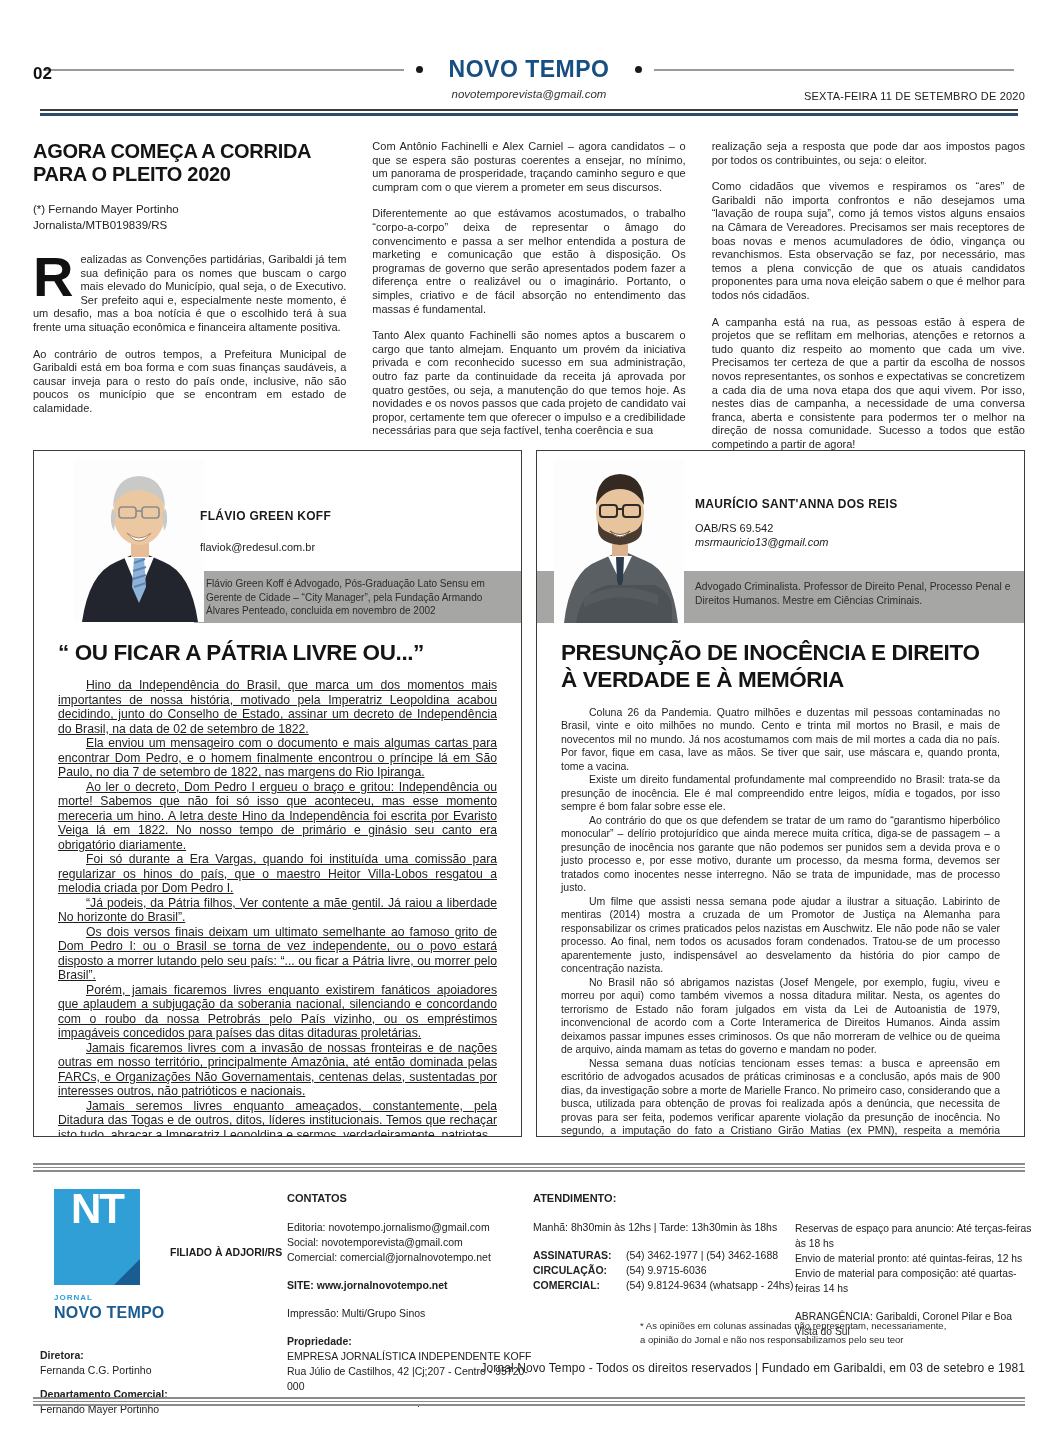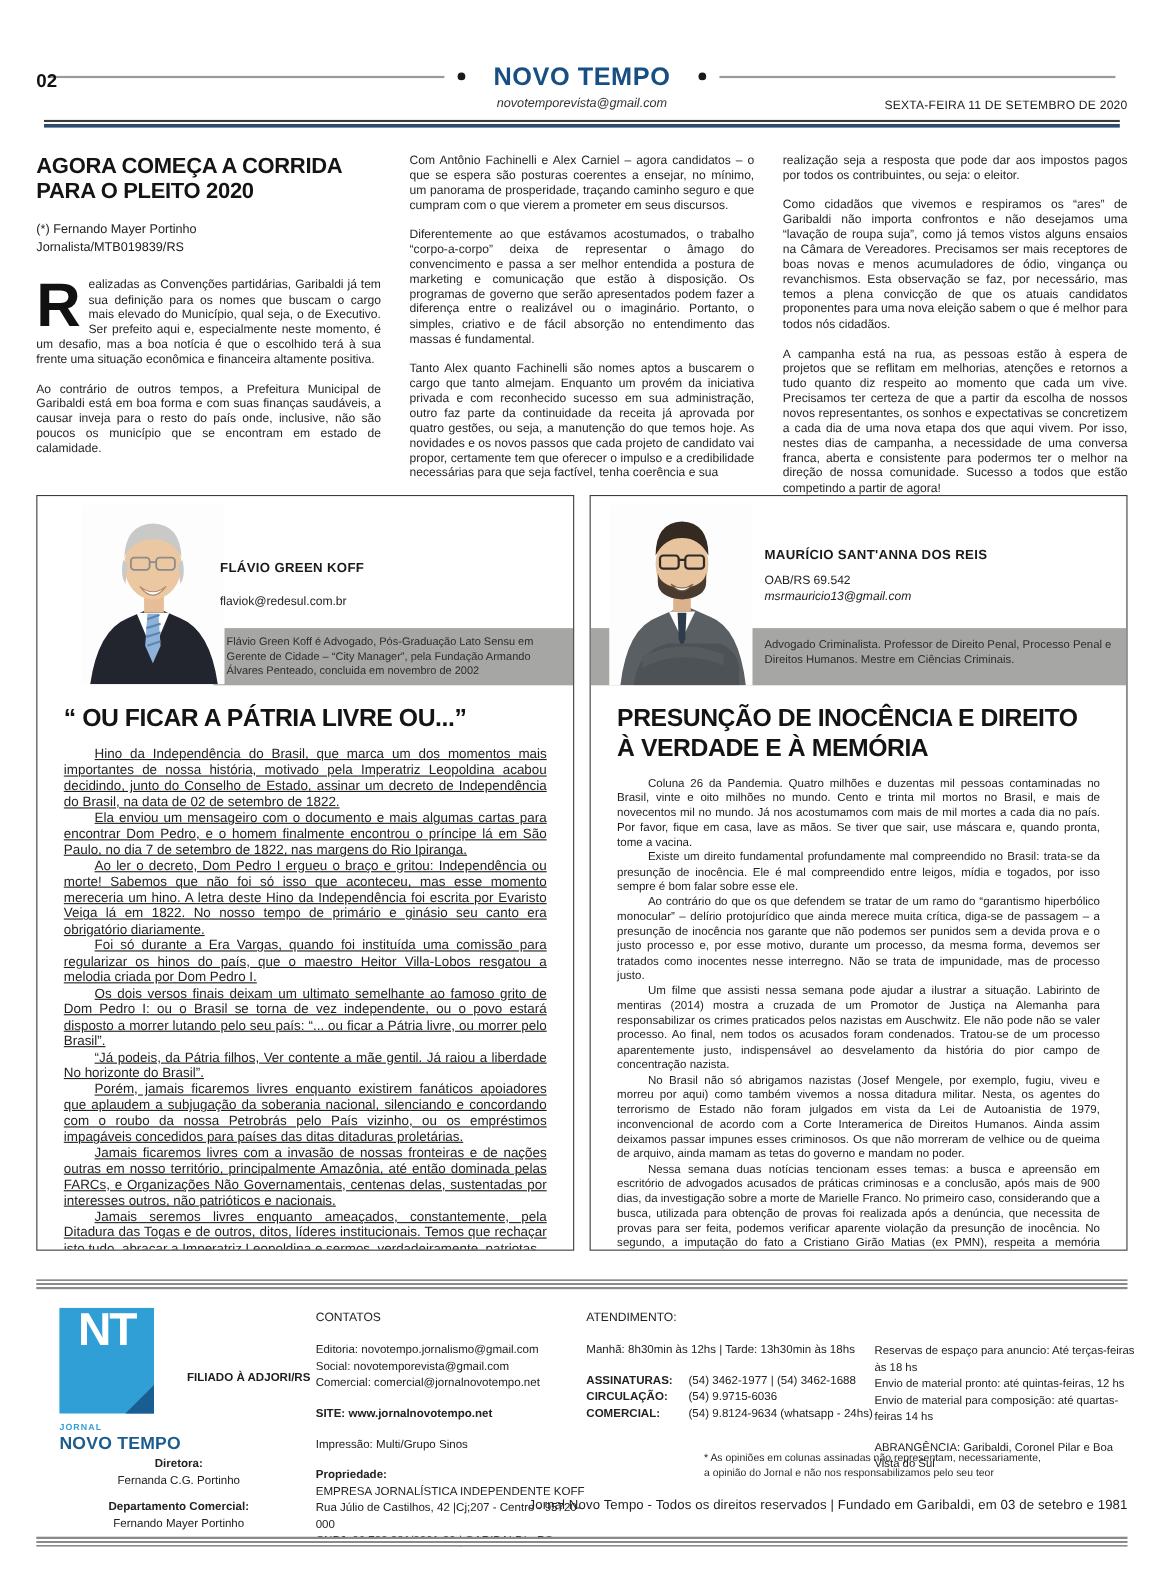--- a/index.html
+++ b/index.html
@@ -61,24 +61,24 @@
   .fcol-c{left:533px;top:28px;width:262px;}
   .fcol-d{left:795px;top:58px;width:237px;font-size:10.3px;line-height:15px;}
   .nt-logo{position:relative;width:86px;height:96px;background:#2f9fd6;margin-left:14px;}
   .nt-logo .nt{position:absolute;left:0;right:0;top:12px;text-align:center;
     color:#fff;font-size:42px;font-weight:bold;letter-spacing:-2px;}
   .nt-logo .tri{position:absolute;right:0;bottom:0;width:0;height:0;
     border-left:26px solid transparent;border-bottom:26px solid #1a5d92;}
   .logo-jornal{margin:5px 0 0 14px;font-size:8px;letter-spacing:1px;color:#2f9fd6;font-weight:bold;}
   .logo-name{margin:0 0 0 14px;font-size:16px;font-weight:bold;color:#1d5c8f;letter-spacing:.2px;}
   .affil{position:absolute;left:130px;top:56px;font-size:10.5px;font-weight:bold;color:#1c1c1c;white-space:nowrap;}
-  .staff{margin-top:4px;text-align:center;}
+  .staff{margin-top:28px;}
   .staff .entry{margin-bottom:9px;}
   .staff b{font-weight:bold;}
-  .fhead{font-weight:normal;font-size:11px;margin:0 0 14px;}
+  .fhead{font-weight:bold;font-size:11px;margin:0 0 14px;}
   .fline{margin:0;}
   .fgap{height:13px;}
   .fbold{font-weight:bold;}
   .phone-row .lbl{display:inline-block;min-width:90px;font-weight:bold;}
   .disclaimer{position:absolute;left:640px;top:156px;font-size:9.5px;line-height:14px;color:#2a2a2a;}
   .copyright{position:absolute;right:33px;top:198px;font-size:12px;color:#1f1f1f;letter-spacing:.1px;}
 </style>
 </head>
 <body>
 
@@ -149,22 +149,22 @@
         <p class="pname">FLÁVIO GREEN KOFF</p>
         <p class="pemail">flaviok@redesul.com.br</p>
       </div>
     </div>
     <h2 class="box-title">“ OU FICAR A PÁTRIA LIVRE OU...”</h2>
     <div class="box-body">
       <p>Hino da Independência do Brasil, que marca um dos momentos mais importantes de nossa história, motivado pela Imperatriz Leopoldina acabou decidindo, junto do Conselho de Estado, assinar um decreto de Independência do Brasil, na data de 02 de setembro de 1822.</p>
       <p>Ela enviou um mensageiro com o documento e mais algumas cartas para encontrar Dom Pedro, e o homem finalmente encontrou o príncipe lá em São Paulo, no dia 7 de setembro de 1822, nas margens do Rio Ipiranga.</p>
       <p>Ao ler o decreto, Dom Pedro I ergueu o braço e gritou: Independência ou morte! Sabemos que não foi só isso que aconteceu, mas esse momento mereceria um hino. A letra deste Hino da Independência foi escrita por Evaristo Veiga lá em 1822. No nosso tempo de primário e ginásio seu canto era obrigatório diariamente.</p>
       <p>Foi só durante a Era Vargas, quando foi instituída uma comissão para regularizar os hinos do país, que o maestro Heitor Villa-Lobos resgatou a melodia criada por Dom Pedro I.</p>
+      <p>“Já podeis, da Pátria filhos, Ver contente a mãe gentil. Já raiou a liberdade No horizonte do Brasil”.</p>
       <p>Os dois versos finais deixam um ultimato semelhante ao famoso grito de Dom Pedro I: ou o Brasil se torna de vez independente, ou o povo estará disposto a morrer lutando pelo seu país: “... ou ficar a Pátria livre, ou morrer pelo Brasil”.</p>
-      <p>“Já podeis, da Pátria filhos, Ver contente a mãe gentil. Já raiou a liberdade No horizonte do Brasil”.</p>
       <p>Porém, jamais ficaremos livres enquanto existirem fanáticos apoiadores que aplaudem a subjugação da soberania nacional, silenciando e concordando com o roubo da nossa Petrobrás pelo País vizinho, ou os empréstimos impagáveis concedidos para países das ditas ditaduras proletárias.</p>
       <p>Jamais ficaremos livres com a invasão de nossas fronteiras e de nações outras em nosso território, principalmente Amazônia, até então dominada pelas FARCs, e Organizações Não Governamentais, centenas delas, sustentadas por interesses outros, não patrióticos e nacionais.</p>
       <p>Jamais seremos livres enquanto ameaçados, constantemente, pela Ditadura das Togas e de outros, ditos, líderes institucionais. Temos que rechaçar isto tudo, abraçar a Imperatriz Leopoldina e sermos, verdadeiramente, patriotas.</p>
     </div>
   </article>
 
   <article class="box box-right">
     <div class="profile">
       <div class="bio-bar">
         <p>Advogado Criminalista. Professor de Direito Penal, Processo Penal e Direitos Humanos. Mestre em Ciências Criminais.</p>

